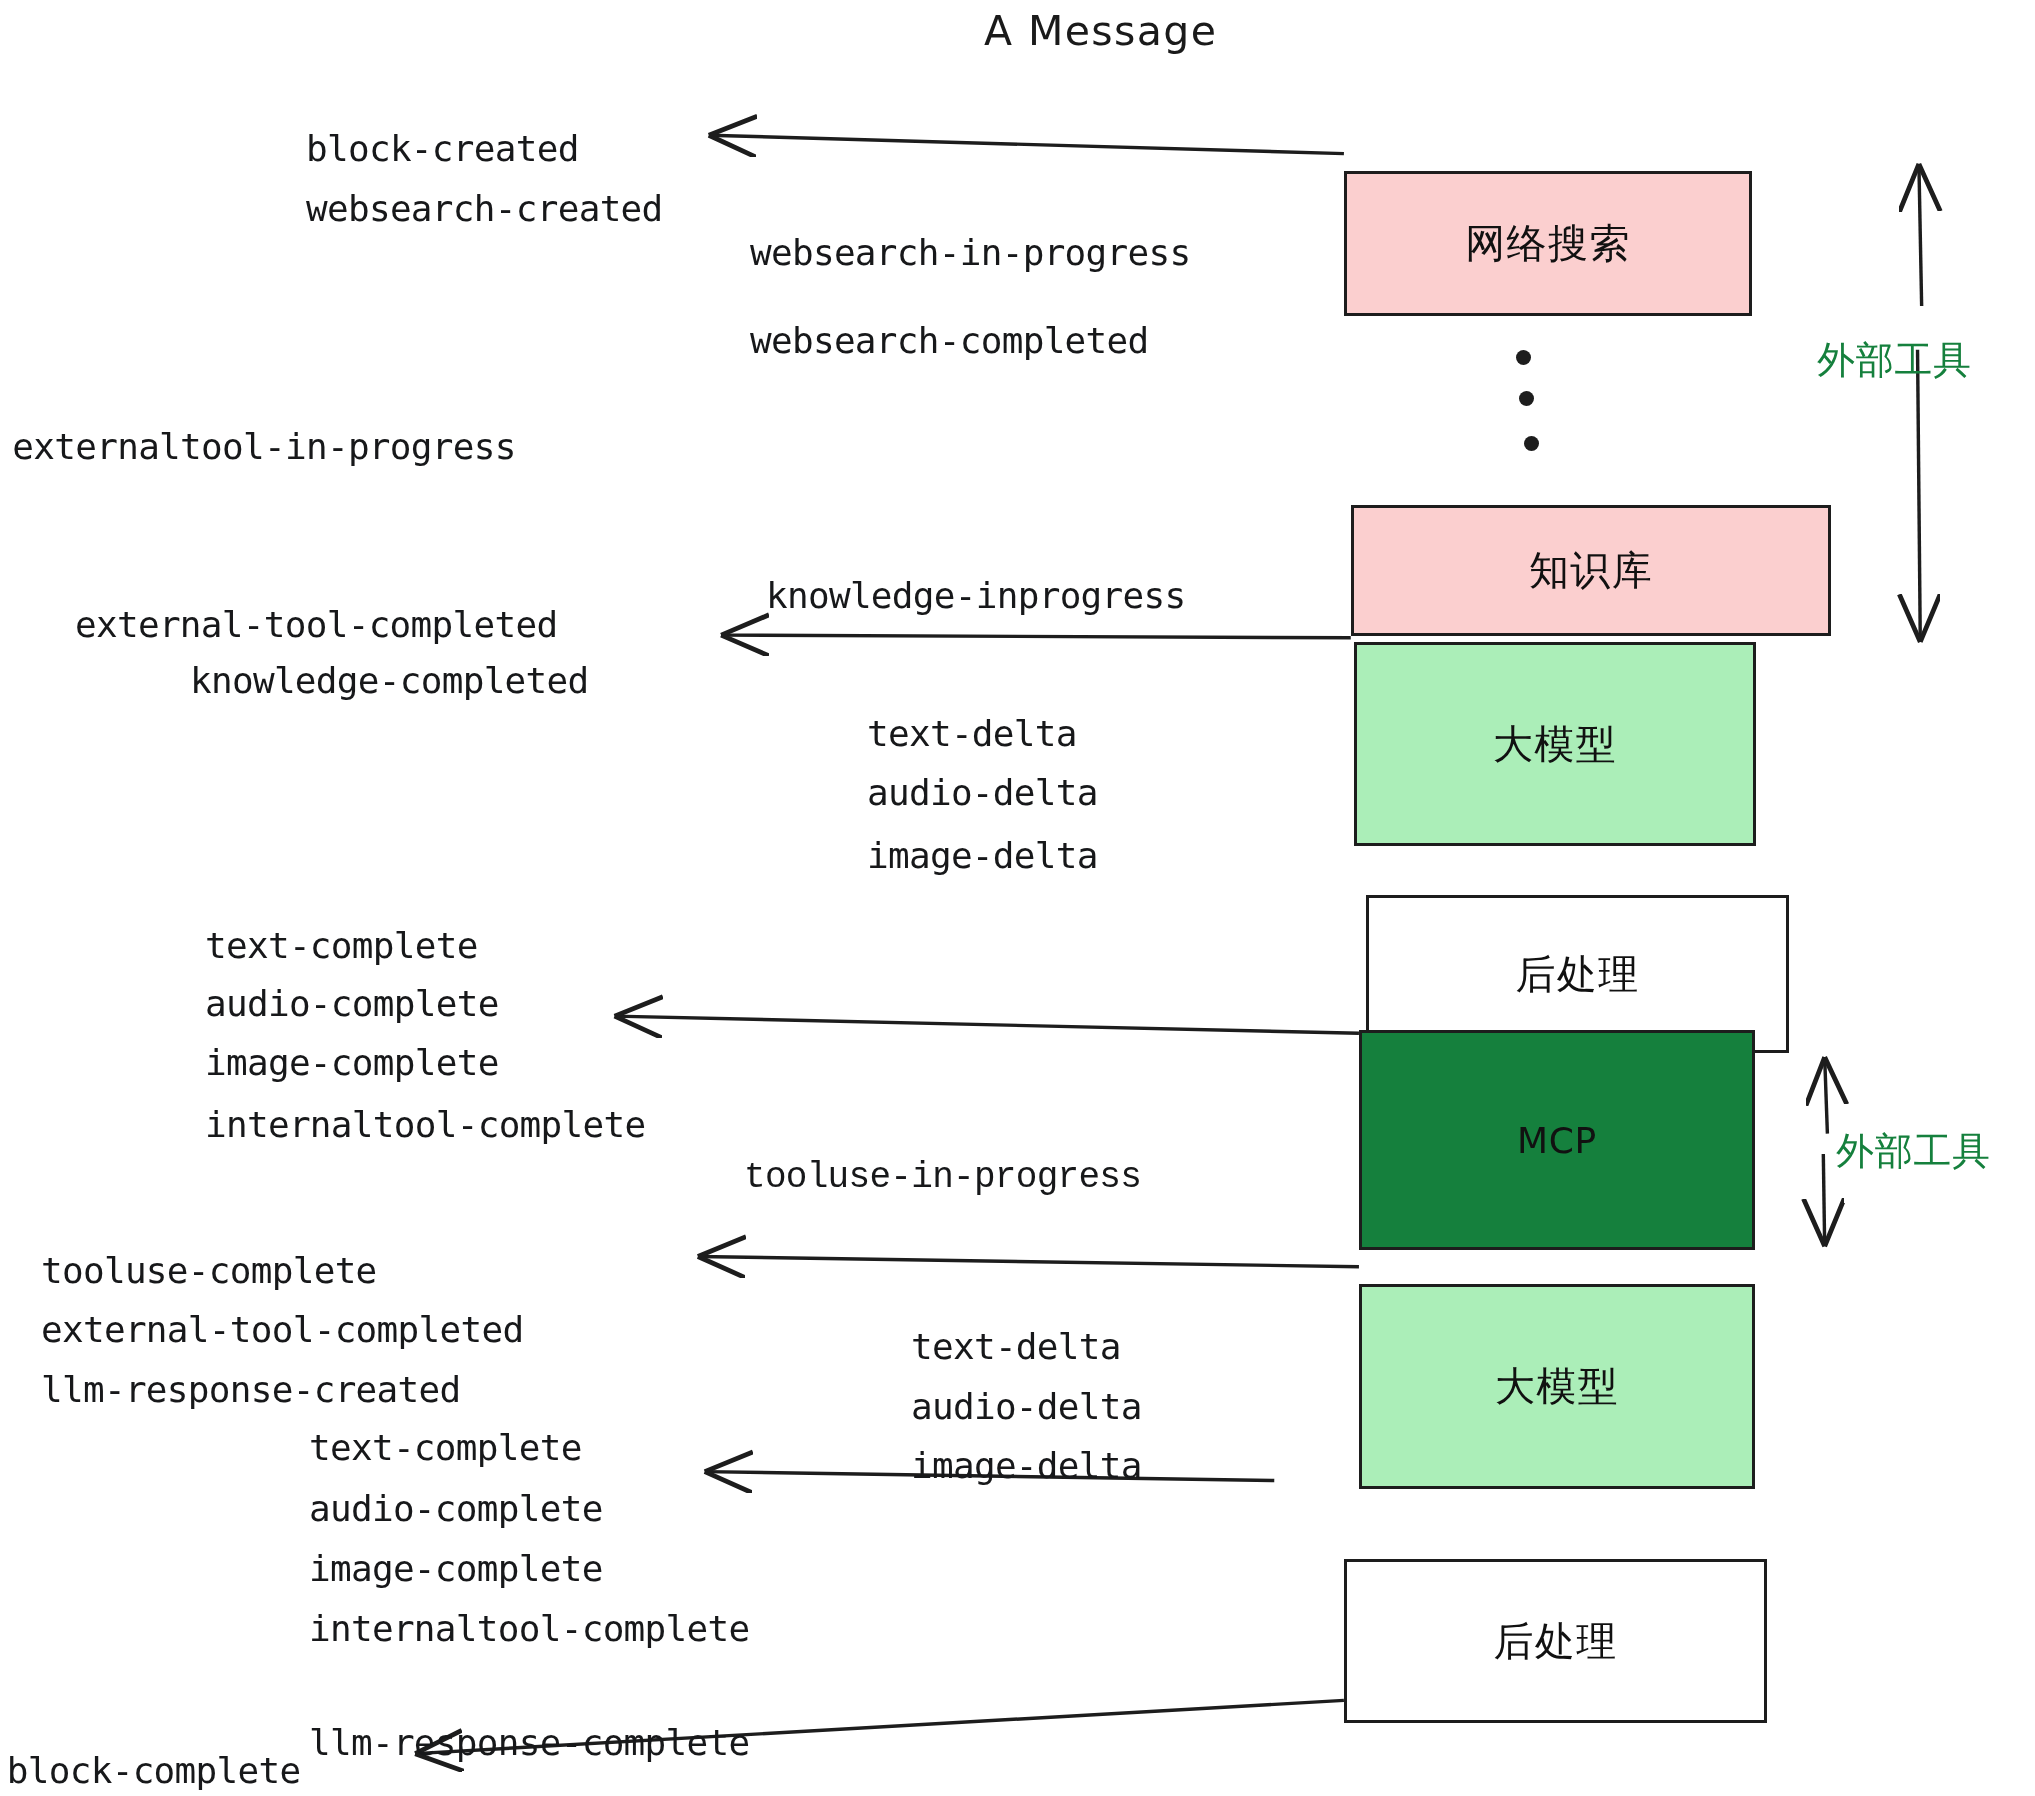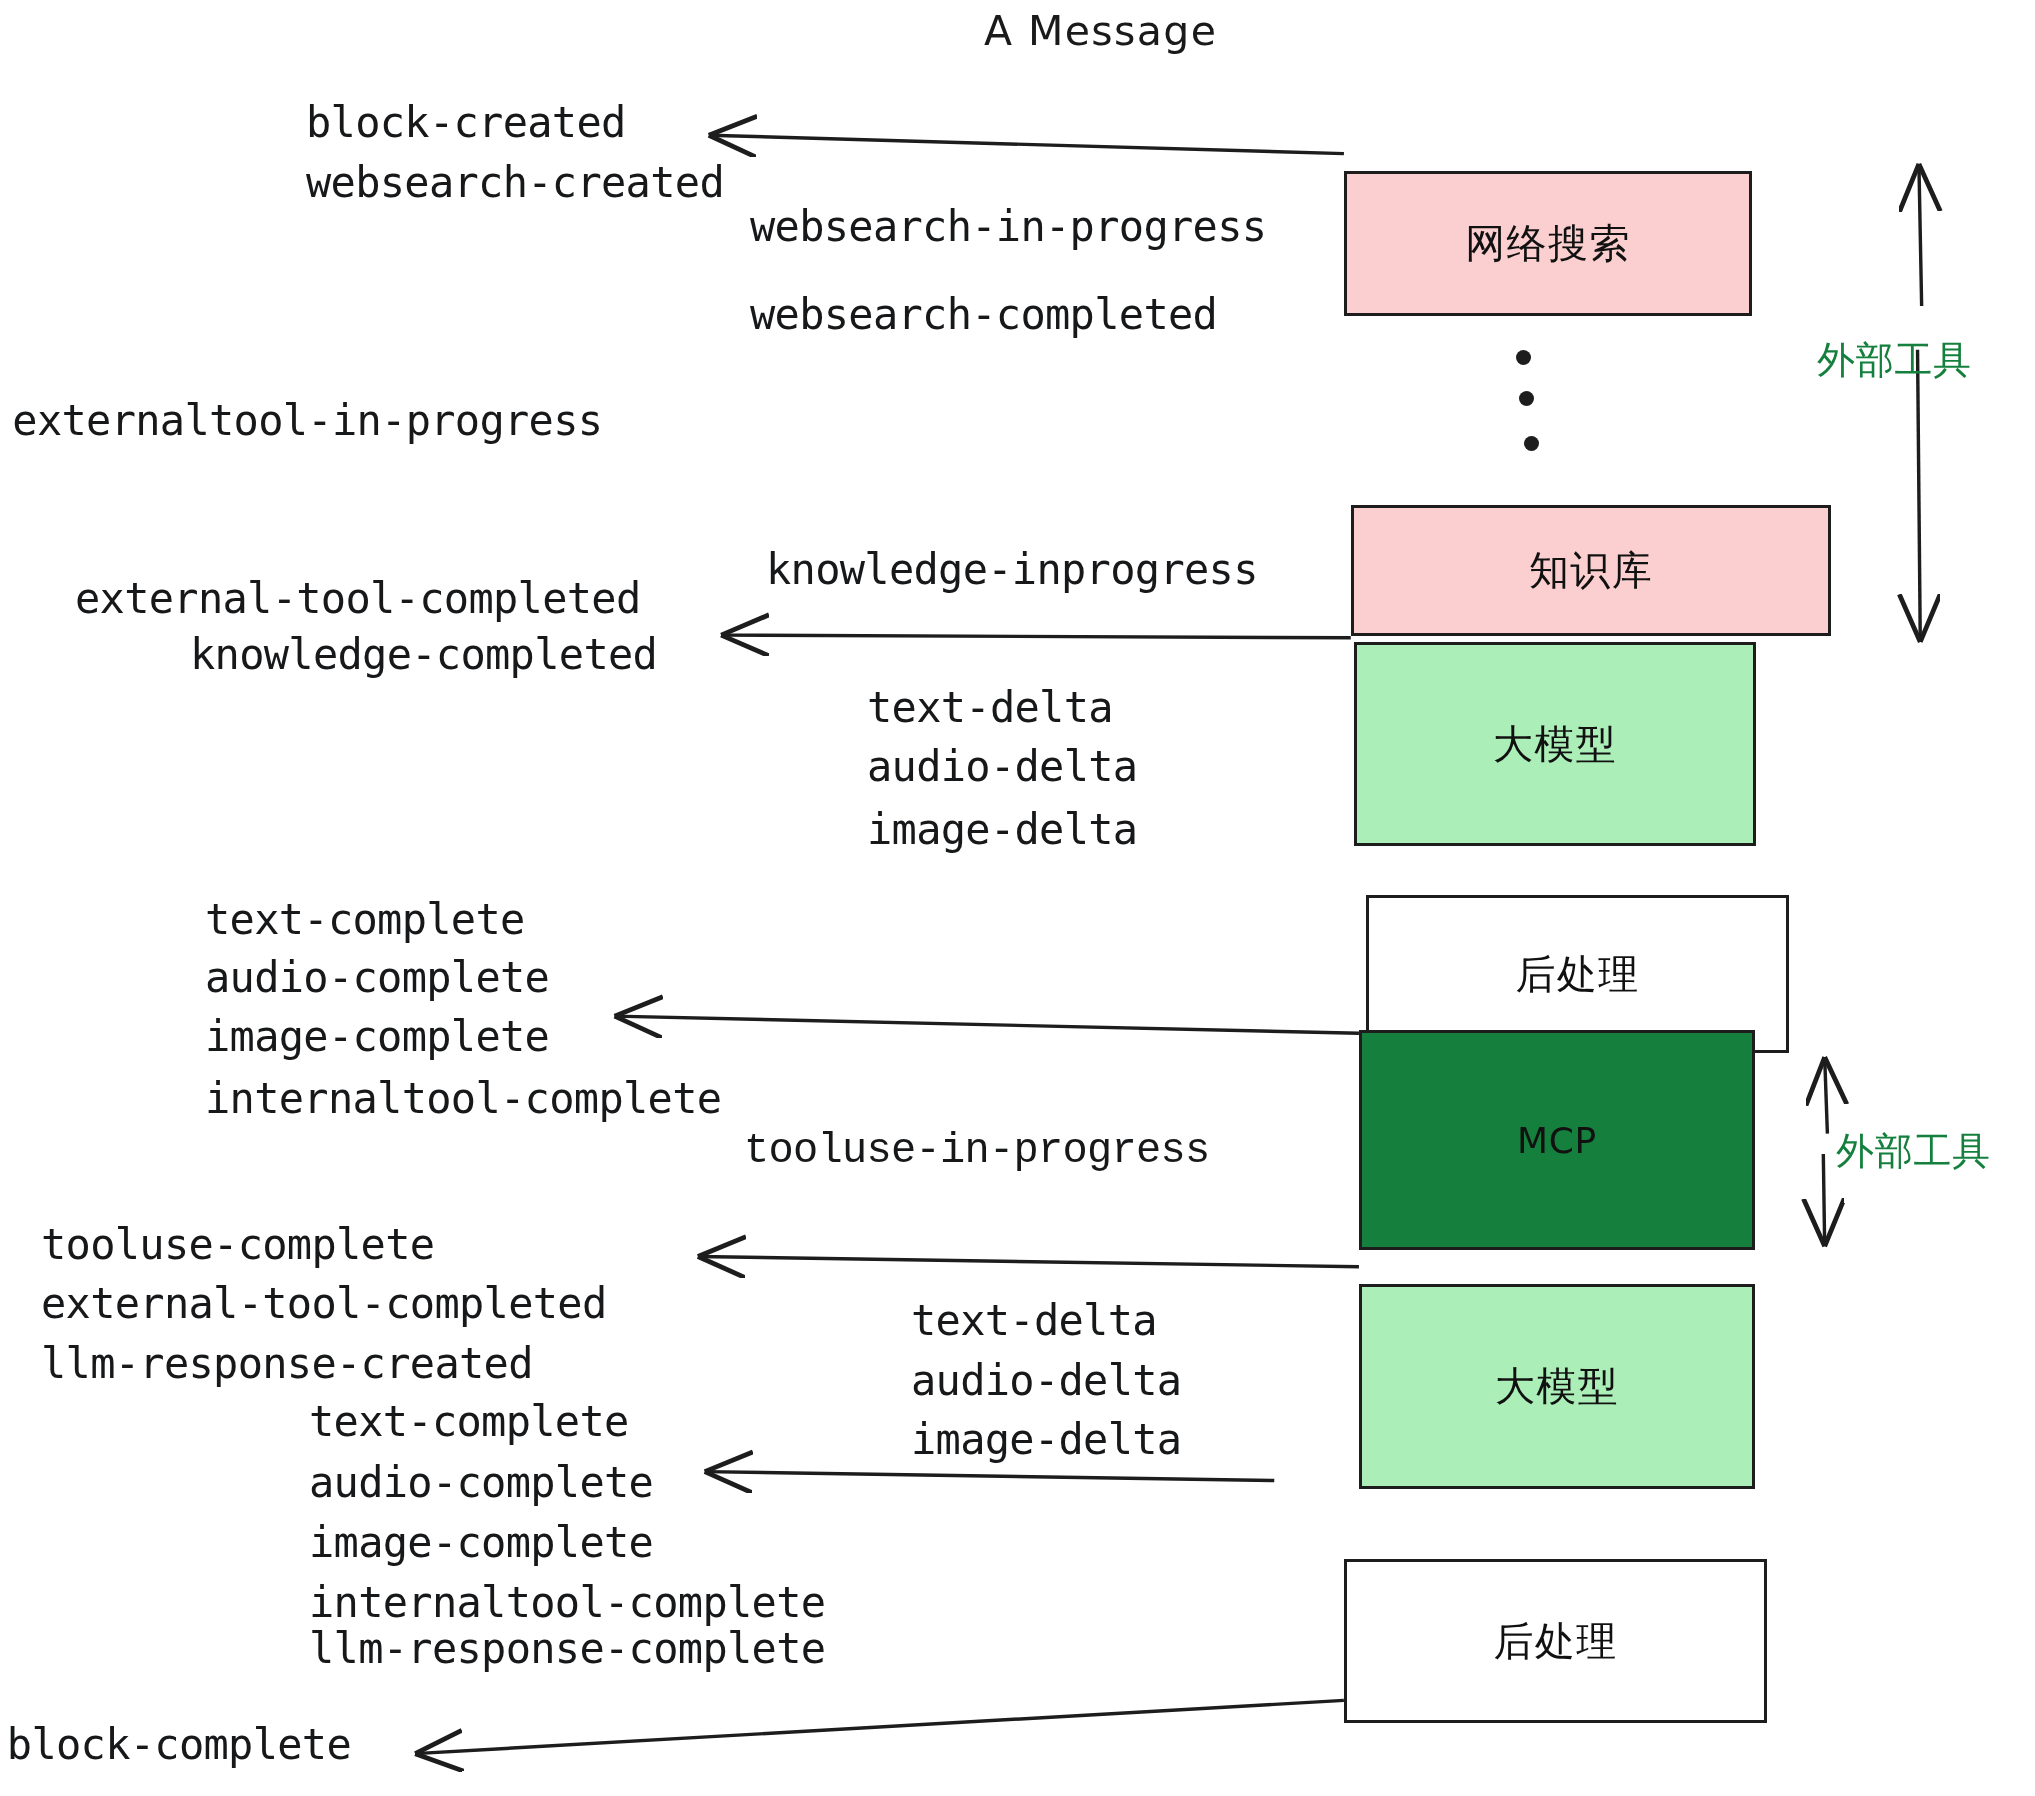--- a/index.html
+++ b/index.html
@@ -28,24 +28,25 @@
     position: absolute;
     font-family: "DejaVu Sans", "Liberation Sans", sans-serif;
     font-size: 41px;
     color: #1a1a1a;
     white-space: nowrap;
     letter-spacing: 1.4px;
   }
   .ev {
     position: absolute;
     font-family: "DejaVu Sans Mono", "Liberation Mono", monospace;
-    font-size: 42px;
+    font-size: 36px;
     color: #17181a;
     white-space: nowrap;
     letter-spacing: -0.7px;
+    margin-top: 30px;
   }
   .node {
     position: absolute;
     box-sizing: border-box;
     border: 3.4px solid #1d1d1d;
     display: flex;
     align-items: center;
     justify-content: center;
     font-family: "DejaVu Sans", "Liberation Sans", sans-serif;
     font-size: 40px;
@@ -126,21 +127,21 @@
       <div class="ev" style="left: 41px; top: 1220px;">tooluse-complete</div>
       <div class="ev" style="left: 41px; top: 1279px;">external-tool-completed</div>
       <div class="ev" style="left: 41px; top: 1339px;">llm-response-created</div>
       <div class="ev" style="left: 911px; top: 1296px;">text-delta</div>
       <div class="ev" style="left: 911px; top: 1356px;">audio-delta</div>
       <div class="ev" style="left: 911px; top: 1415px;">image-delta</div>
       <div class="ev" style="left: 309px; top: 1397px;">text-complete</div>
       <div class="ev" style="left: 309px; top: 1458px;">audio-complete</div>
       <div class="ev" style="left: 309px; top: 1518px;">image-complete</div>
       <div class="ev" style="left: 309px; top: 1578px;">internaltool-complete</div>
-      <div class="ev" style="left: 309px; top: 1624px;">llm-response-complete</div>
+      <div class="ev" style="left: 309px; top: 1692px;">llm-response-complete</div>
       <div class="ev" style="left: 6.8px; top: 1720px;">block-complete</div>
     </div>
 
   <div id="nodes-group">
       <div class="node" style="left: 1344px; top: 171px; width: 408px; height: 145px; background: rgb(251, 207, 207);">网络搜索</div>
       <div class="node" style="left: 1351px; top: 505px; width: 480px; height: 131px; background: rgb(251, 207, 207);">知识库</div>
       <div class="node" style="left: 1354px; top: 642px; width: 402px; height: 204px; background: rgb(171, 238, 184);">大模型</div>
       <div class="node" style="left: 1366px; top: 895px; width: 423px; height: 158px; background: rgb(255, 255, 255);">后处理</div>
       <div class="node mcp-label" style="left: 1359px; top: 1030px; width: 396px; height: 220px; background: #15803d;">MCP</div>
       <div class="node" style="left: 1359px; top: 1284px; width: 396px; height: 205px; background: rgb(171, 238, 184);">大模型</div>

